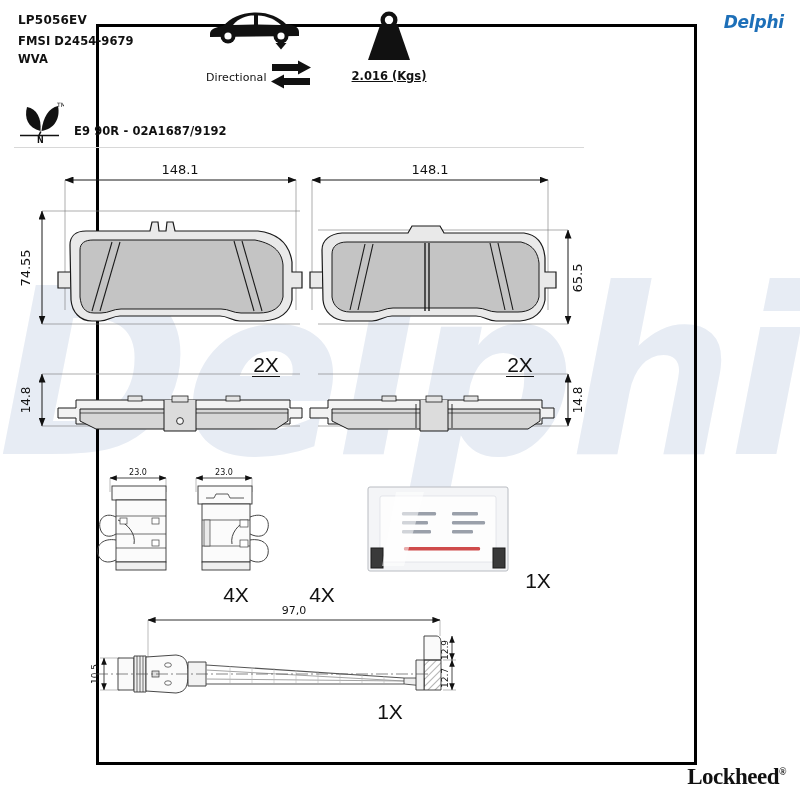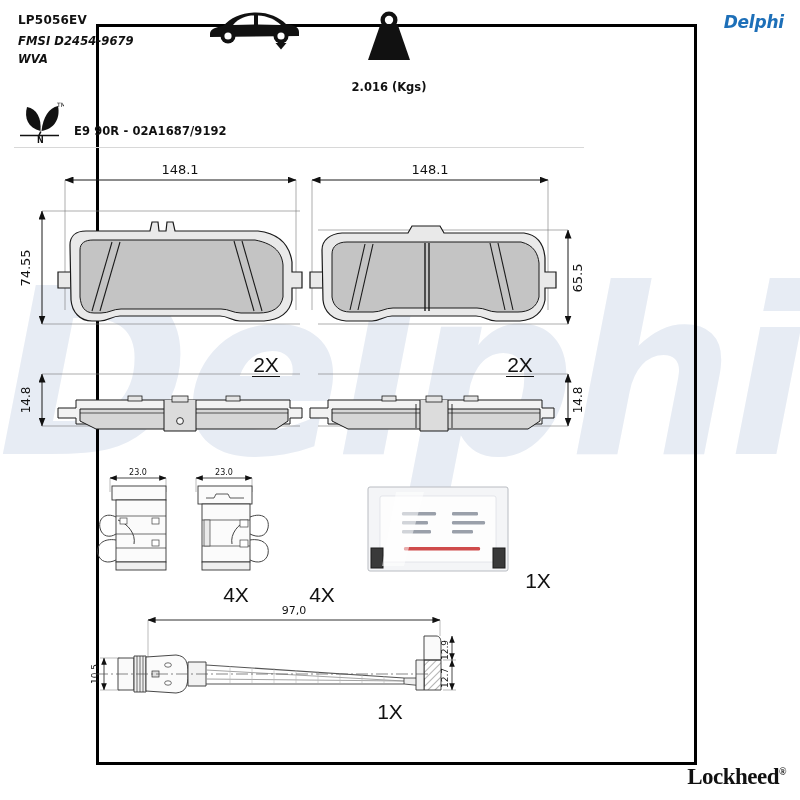--- a/index.html
+++ b/index.html
@@ -63,21 +63,20 @@
     font-weight: bold;
     letter-spacing: 0.2px;
     line-height: 1.15;
     margin-bottom: 5px;
   }
   .spec-line {
     font-size: 11.5px;
     font-weight: bold;
     line-height: 1.55;
     letter-spacing: 0.1px;
-    font-style: italic;
   }
 
   #eco-row {
     position: absolute;
     left: 18px;
     top: 98px;
     display: flex;
     align-items: flex-end;
     z-index: 4;
   }
@@ -123,22 +122,23 @@
     position: absolute;
     left: 330px;
     top: 10px;
     width: 118px;
     text-align: center;
     z-index: 4;
   }
   #weight-value {
     font-size: 11.5px;
     font-weight: bold;
-    margin-top: 12px;
+    margin-top: 1px;
     white-space: nowrap;
+    text-decoration: underline;
   }
 
   
   #brand {
     position: absolute;
     right: 16px;
     top: 12px;
     font-size: 17px;
     font-weight: bold;
     font-style: italic;
@@ -233,20 +233,29 @@
       <path d="M52 7.6 C61 8 69 11.5 75 17 L52 16.5 Z" fill="#fff"></path>
       <circle cx="22" cy="28" r="7.5" fill="#111"></circle>
       <circle cx="22" cy="28" r="3.6" fill="#fff"></circle>
       <circle cx="75" cy="28" r="7.5" fill="#111"></circle>
       <circle cx="75" cy="28" r="3.6" fill="#fff"></circle>
       <g>
         <path d="M69.5 35 L80.5 35 L75 41.5 Z" fill="#111"></path>
       </g>
     </svg>
   </div>
+  <div id="directional-row">
+    <span id="directional-label">Directional</span>
+    <span id="arrows-icon">
+      <svg width="42" height="30" viewBox="0 0 42 30" aria-hidden="true">
+        <path d="M2 4 L28 4 L28 0.5 L41 7.5 L28 14.5 L28 11 L2 11 Z" fill="#111"></path>
+        <path d="M40 18 L14 18 L14 14.5 L1 21.5 L14 28.5 L14 25 L40 25 Z" fill="#111"></path>
+      </svg>
+    </span>
+  </div>
 </div>
 
 <div id="weight-block">
   <span>
     <svg width="58" height="54" viewBox="0 0 58 54" aria-hidden="true">
       <circle cx="29" cy="10" r="8.5" fill="#111"></circle>
       <circle cx="29" cy="10" r="4.2" fill="#fff"></circle>
       <path d="M20.5 14 L37.5 14 L50 50 L8 50 Z" fill="#111"></path>
     </svg>
   </span>

